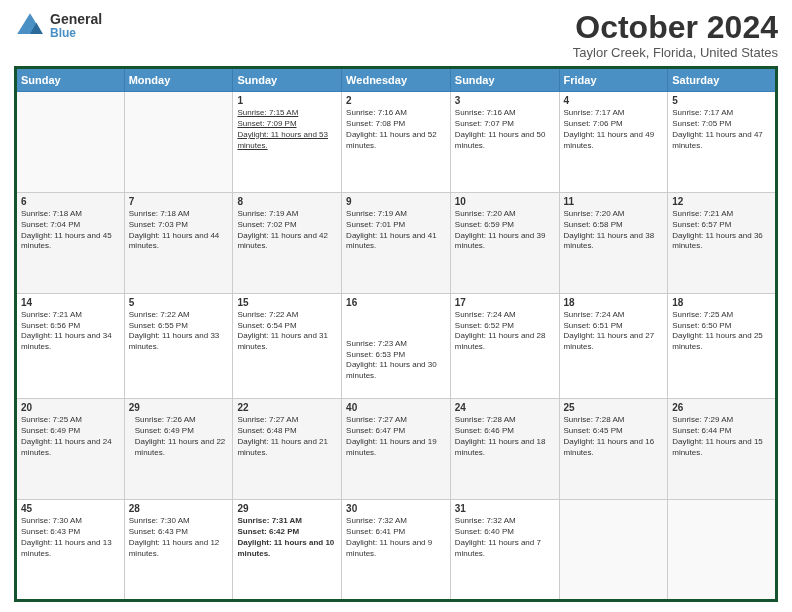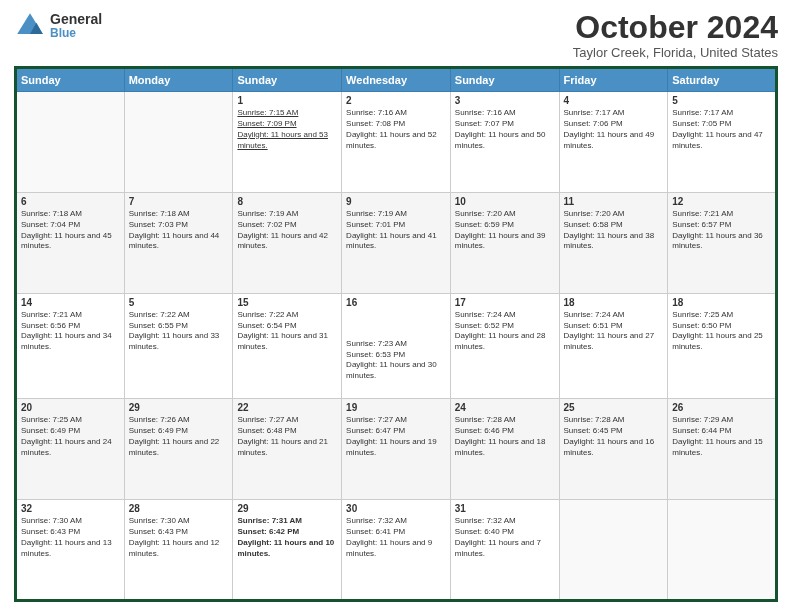--- a/index.html
+++ b/index.html
@@ -261,32 +261,32 @@
         </tr>
         <tr>
           <td>
             <span class="day-number">20</span>
             <div class="cell-text" style="white-space: pre-line;">Sunrise: 7:25 AM
 Sunset: 6:49 PM
 Daylight: 11 hours and 24 minutes.</div>
           </td>
           <td>
             <span class="day-number">29</span>
-            <div class="cell-text" style="white-space: pre-line;">Sunrise: 7:26 AM
+            <div class="cell-text" style="white-space: pre-line; margin-left: 6px;">Sunrise: 7:26 AM
 Sunset: 6:49 PM
 Daylight: 11 hours and 22 minutes.</div>
           </td>
           <td>
             <span class="day-number">22</span>
             <div class="cell-text" style="white-space: pre-line;">Sunrise: 7:27 AM
 Sunset: 6:48 PM
 Daylight: 11 hours and 21 minutes.</div>
           </td>
           <td>
-            <span class="day-number">19</span>
+            <span class="day-number">40</span>
             <div class="cell-text" style="white-space: pre-line;">Sunrise: 7:27 AM
 Sunset: 6:47 PM
 Daylight: 11 hours and 19 minutes.</div>
           </td>
           <td>
             <span class="day-number">24</span>
             <div class="cell-text" style="white-space: pre-line;">Sunrise: 7:28 AM
 Sunset: 6:46 PM
 Daylight: 11 hours and 18 minutes.</div>
           </td>
@@ -298,21 +298,21 @@
           </td>
           <td>
             <span class="day-number">26</span>
             <div class="cell-text" style="white-space: pre-line;">Sunrise: 7:29 AM
 Sunset: 6:44 PM
 Daylight: 11 hours and 15 minutes.</div>
           </td>
         </tr>
         <tr>
           <td>
-            <span class="day-number">32</span>
+            <span class="day-number">45</span>
             <div class="cell-text" style="white-space: pre-line;">Sunrise: 7:30 AM
 Sunset: 6:43 PM
 Daylight: 11 hours and 13 minutes.</div>
           </td>
           <td>
             <span class="day-number">28</span>
             <div class="cell-text" style="white-space: pre-line;">Sunrise: 7:30 AM
 Sunset: 6:43 PM
 Daylight: 11 hours and 12 minutes.</div>
           </td>

